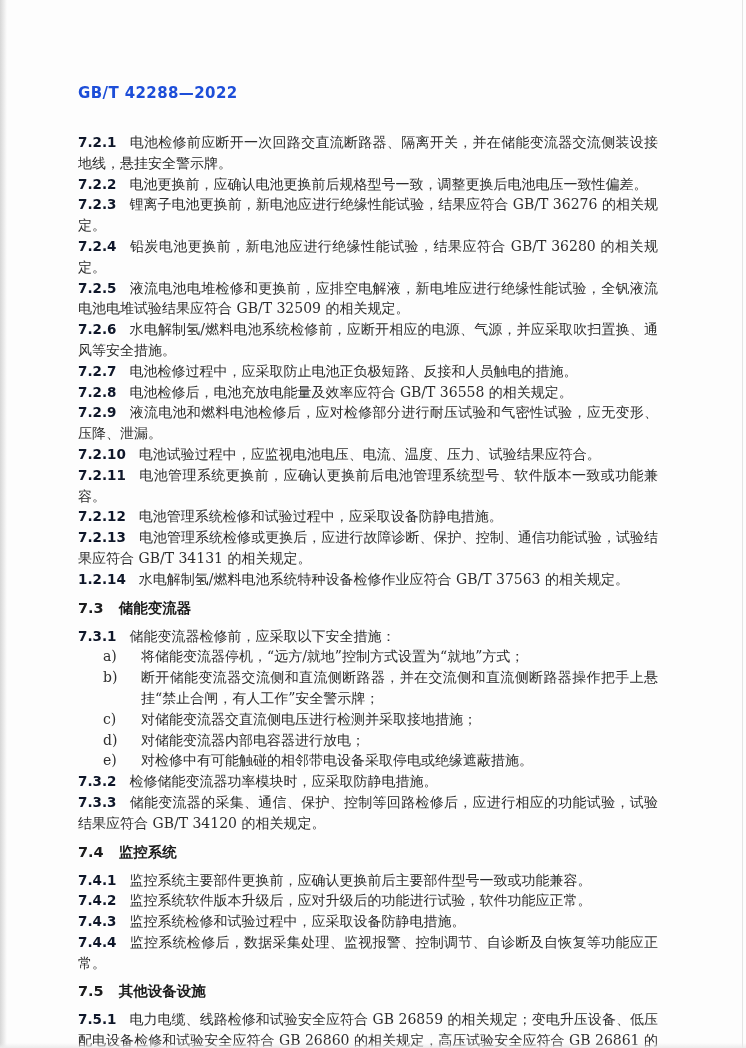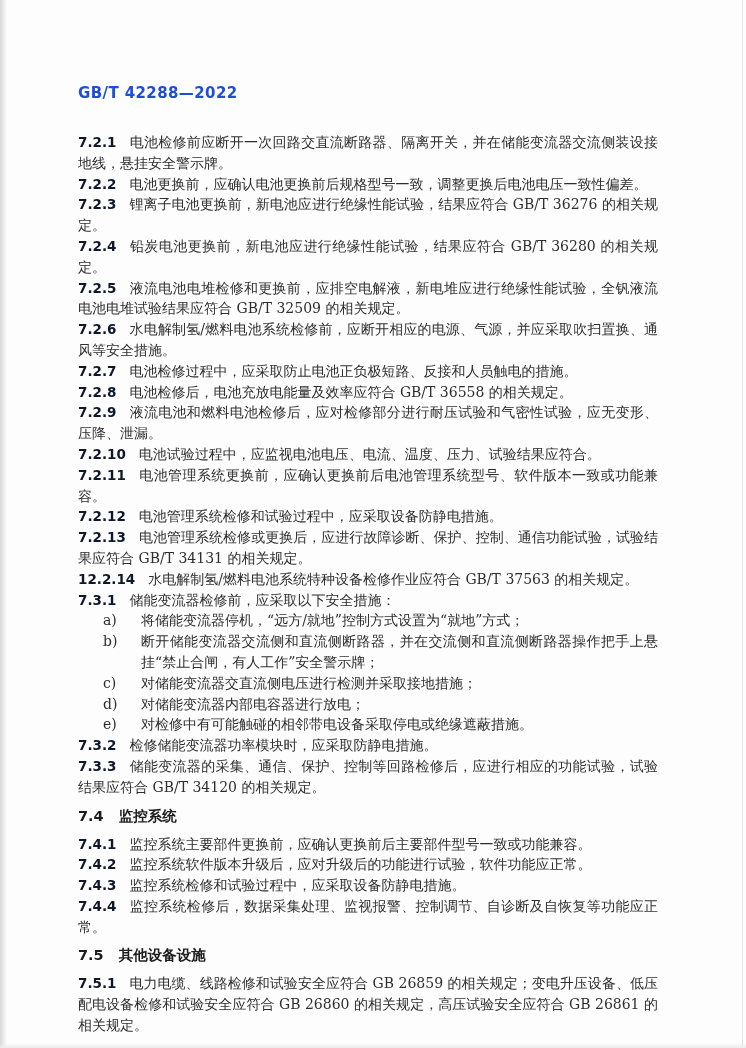--- a/index.html
+++ b/index.html
@@ -150,25 +150,28 @@
 
   <p class="clause">
     <span class="cl-num">7.2.12</span><span class="cl-text">电池管理系统检修和试验过程中，应采取设备防静电措施。</span>
   </p>
 
   <p class="clause">
     <span class="cl-num">7.2.13</span><span class="cl-text">电池管理系统检修或更换后，应进行故障诊断、保护、控制、通信功能试验，试验结果应符合 GB/T 34131 的相关规定。</span>
   </p>
 
   <p class="clause">
-    <span class="cl-num">12.2.14</span><span class="cl-text">水电解制氢/燃料电池系统特种设备检修作业应符合 GB/T 37563 的相关规定。</span>
-  </p>
-</section>
-
-  <section>
+    <span class="cl-num">1.2.14</span><span class="cl-text">水电解制氢/燃料电池系统特种设备检修作业应符合 GB/T 37563 的相关规定。</span>
+  </p>
+</section>
+
+  <section>
+    <h2 class="sec-head">
+      <span class="sec-num">7.3</span><span class="sec-title">储能变流器</span>
+    </h2>
 
   <p class="clause">
     <span class="cl-num">7.3.1</span><span class="cl-text">储能变流器检修前，应采取以下安全措施：</span>
   </p>
 
   <div class="li">
     <span class="li-label">a)</span><span class="li-text">将储能变流器停机，“远方/就地”控制方式设置为“就地”方式；</span>
   </div>
 
   <div class="li">

